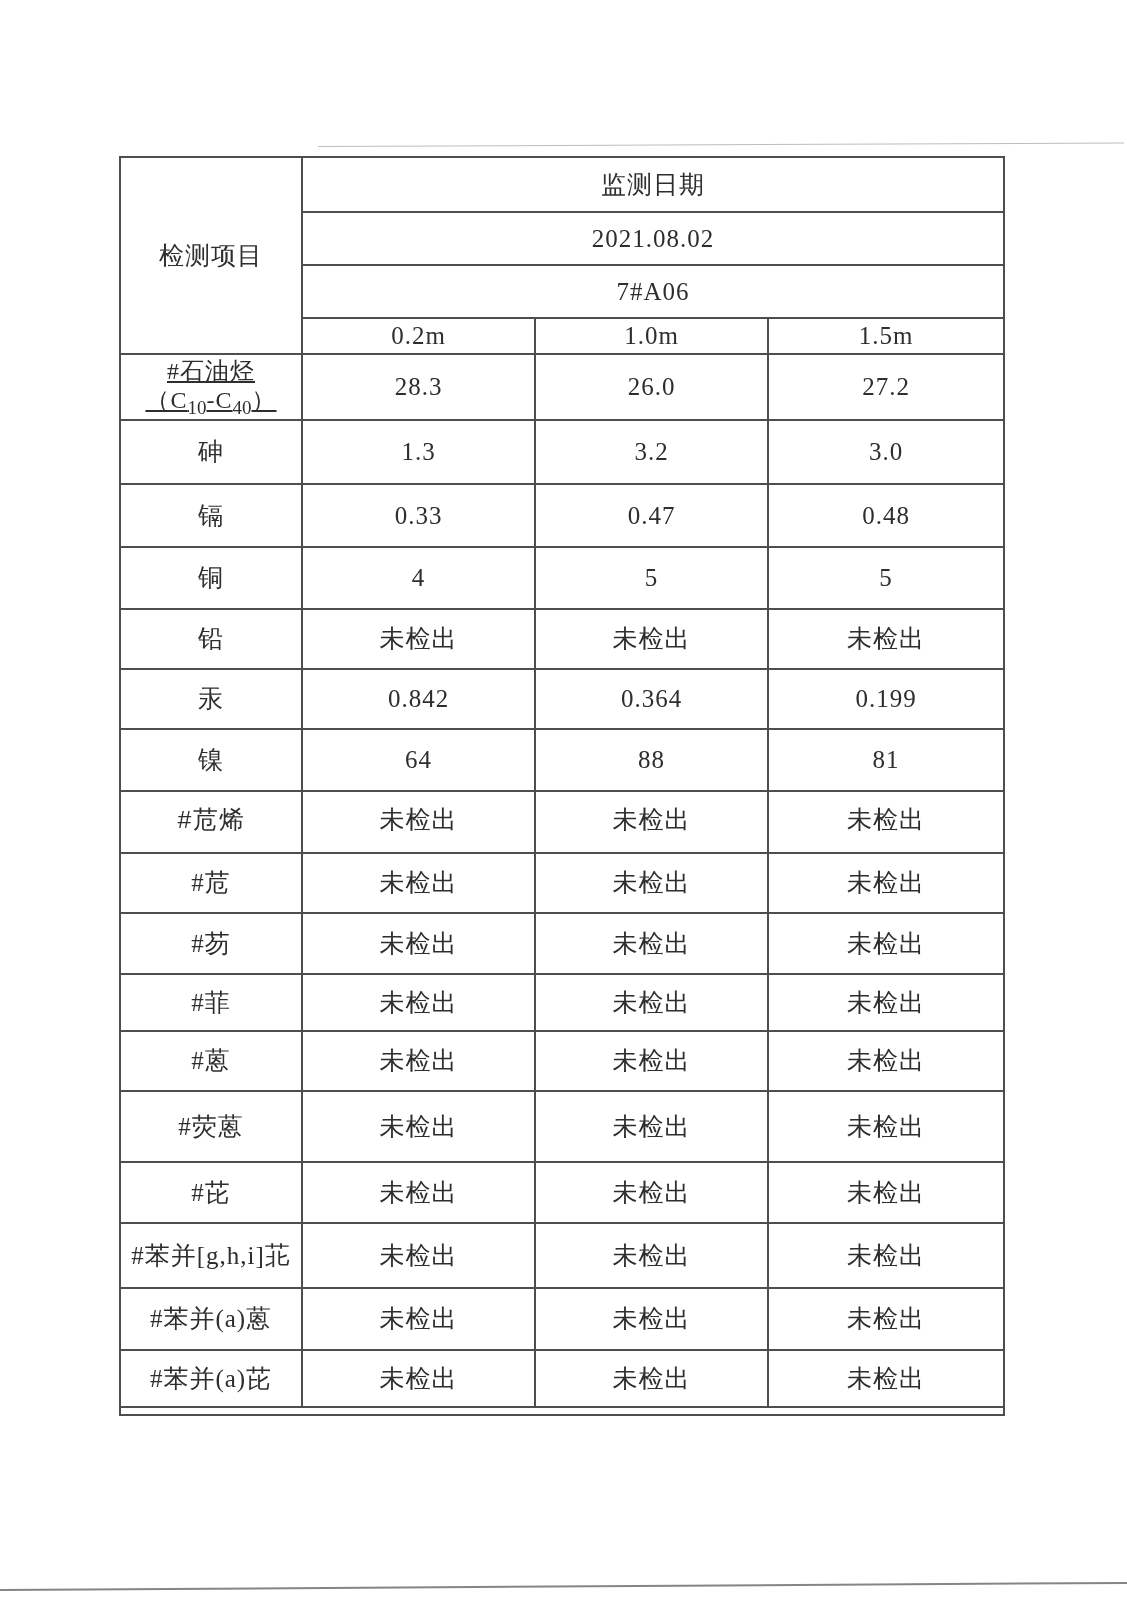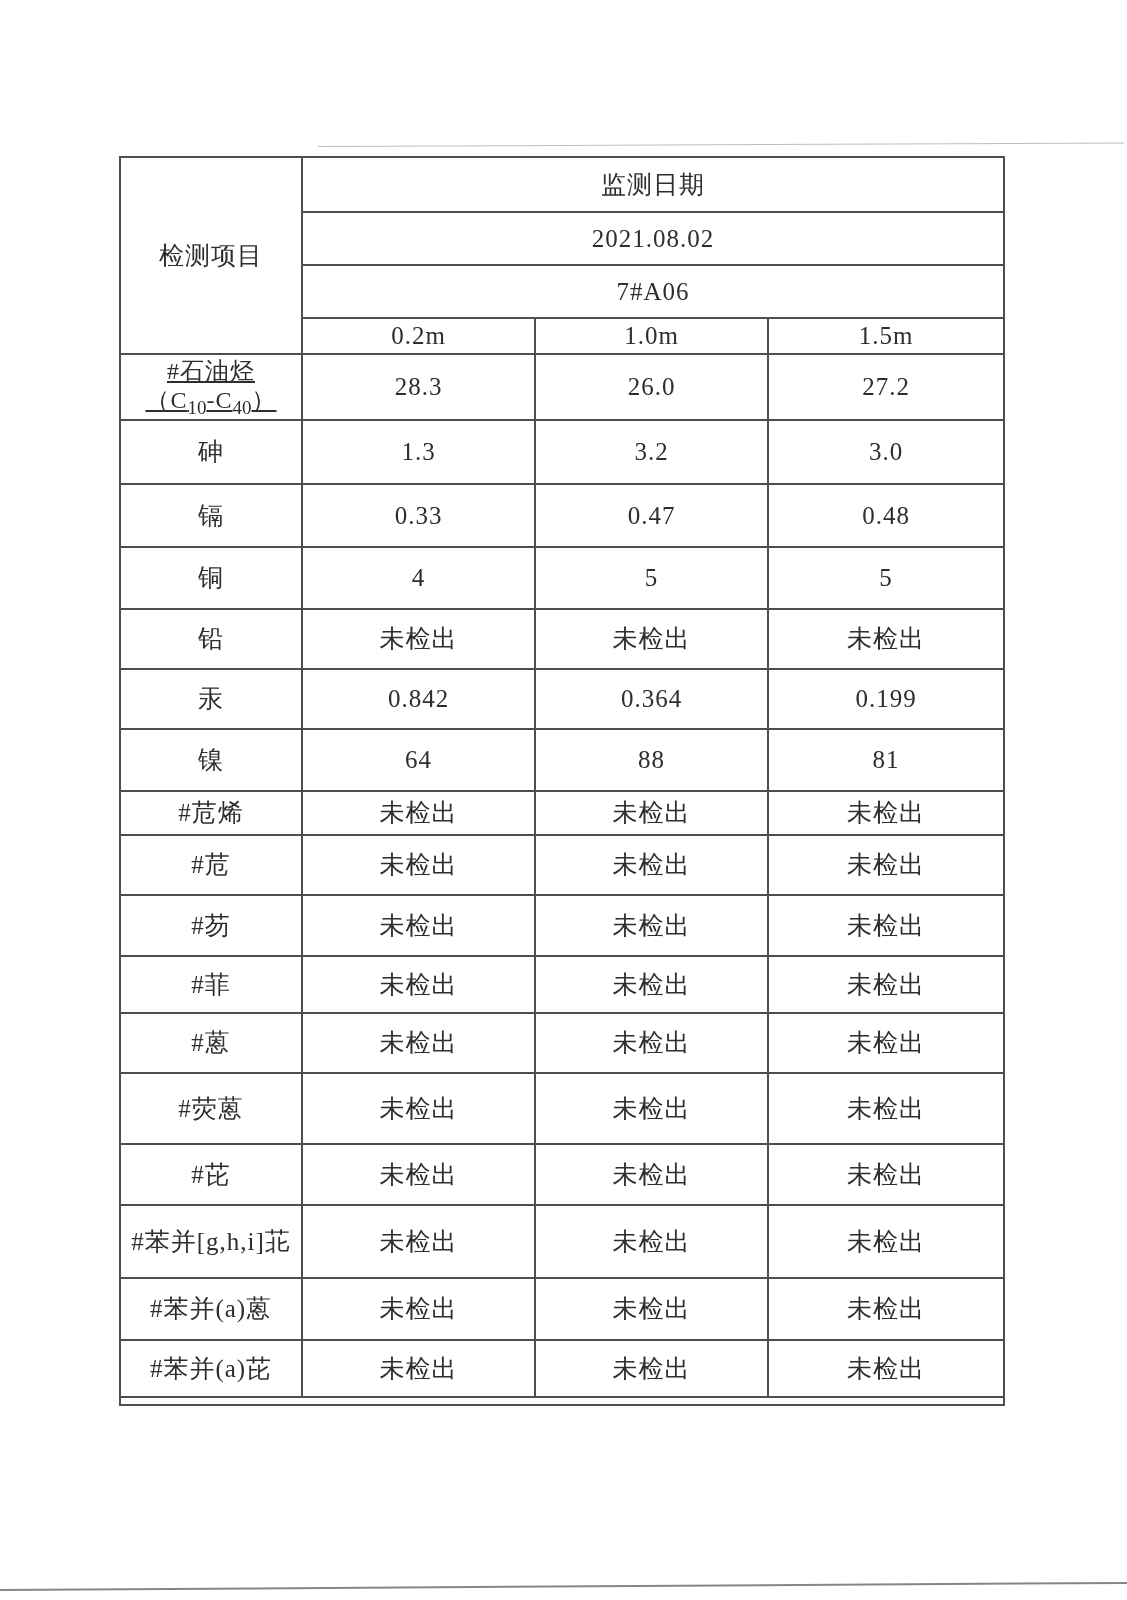--- a/index.html
+++ b/index.html
@@ -69,28 +69,28 @@
   .report tr:nth-child(3) { height: 53px; }
   .report tr:nth-child(4) { height: 36px; }
   
   .report tr:nth-child(5)  { height: 66px; }
   .report tr:nth-child(6)  { height: 64px; }
   .report tr:nth-child(7)  { height: 63px; }
   .report tr:nth-child(8)  { height: 62px; }
   .report tr:nth-child(9)  { height: 60px; }
   .report tr:nth-child(10) { height: 60px; }
   .report tr:nth-child(11) { height: 62px; }
-  .report tr:nth-child(12) { height: 44px; }
+  .report tr:nth-child(12) { height: 62px; font-family: Liberation Mono, monospace; }
   .report tr:nth-child(13) { height: 60px; }
   .report tr:nth-child(14) { height: 61px; }
   .report tr:nth-child(15) { height: 57px; }
   .report tr:nth-child(16) { height: 60px; }
   .report tr:nth-child(17) { height: 71px; }
   .report tr:nth-child(18) { height: 61px; }
-  .report tr:nth-child(19) { height: 73px; }
+  .report tr:nth-child(19) { height: 65px; }
   .report tr:nth-child(20) { height: 62px; }
   .report tr:nth-child(21) { height: 57px; }
   
   .report tr.strip { height: 8px; }
   .report tr.strip td { padding: 0; }
 
   .report td.formula-cell {
     font-size: 24px;
     line-height: 1.18;
     padding-top: 2px;

